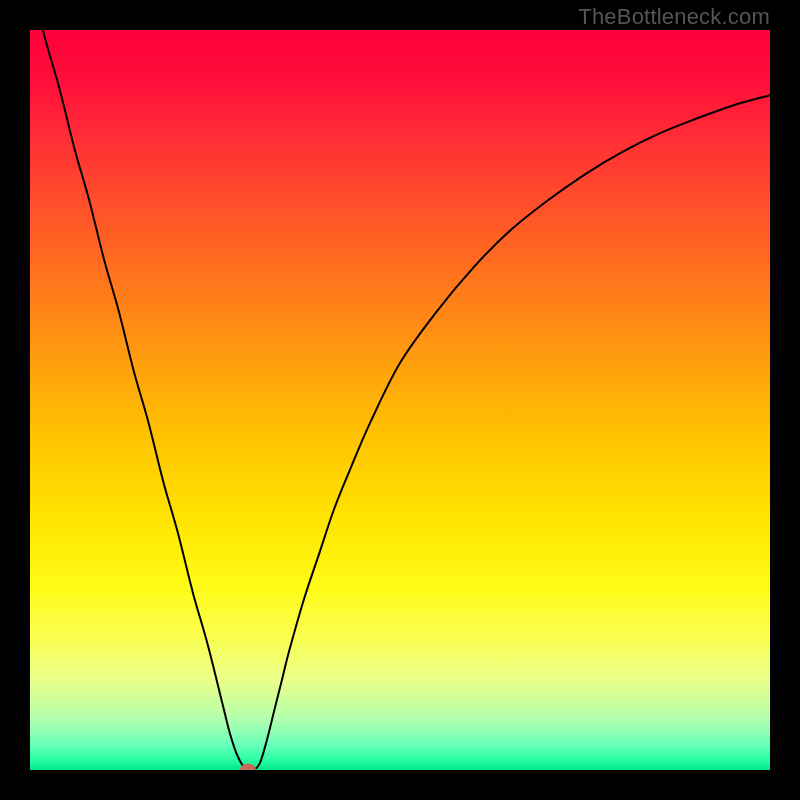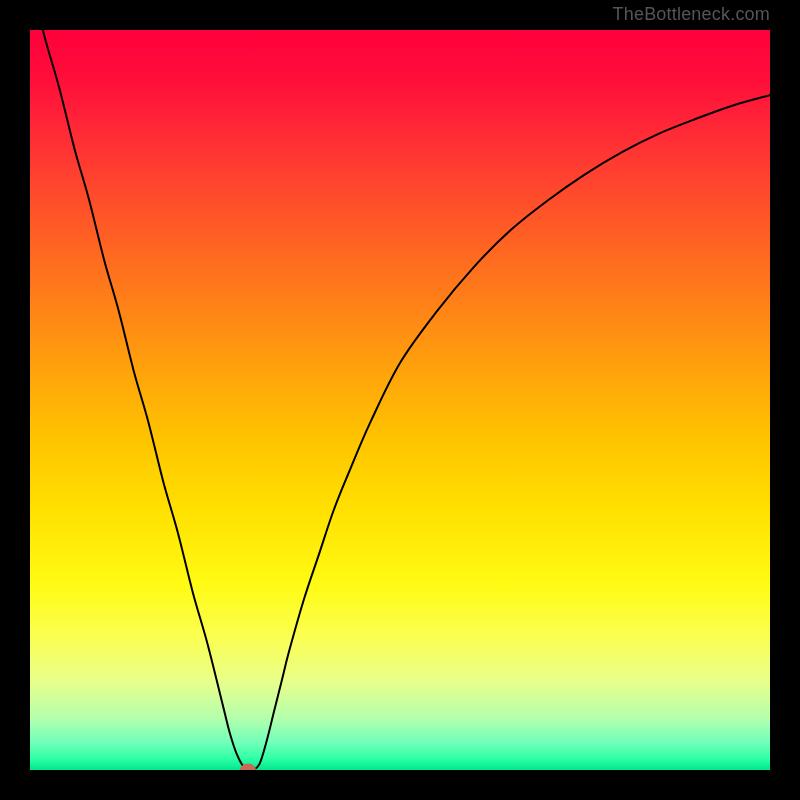--- a/index.html
+++ b/index.html
@@ -30,21 +30,21 @@
     left: 0;
     top: 0;
     width: 100%;
     height: 100%;
   }
   .watermark {
     position: absolute;
     top: 4px;
     right: 30px;
     color: #555;
-    font-size: 18px;
+    font-size: 22px;
     font-weight: 500;
     letter-spacing: 0.2px;
   }
   svg.curve {
     position: absolute;
     left: 0;
     top: 0;
     width: 100%;
     height: 100%;
   }

